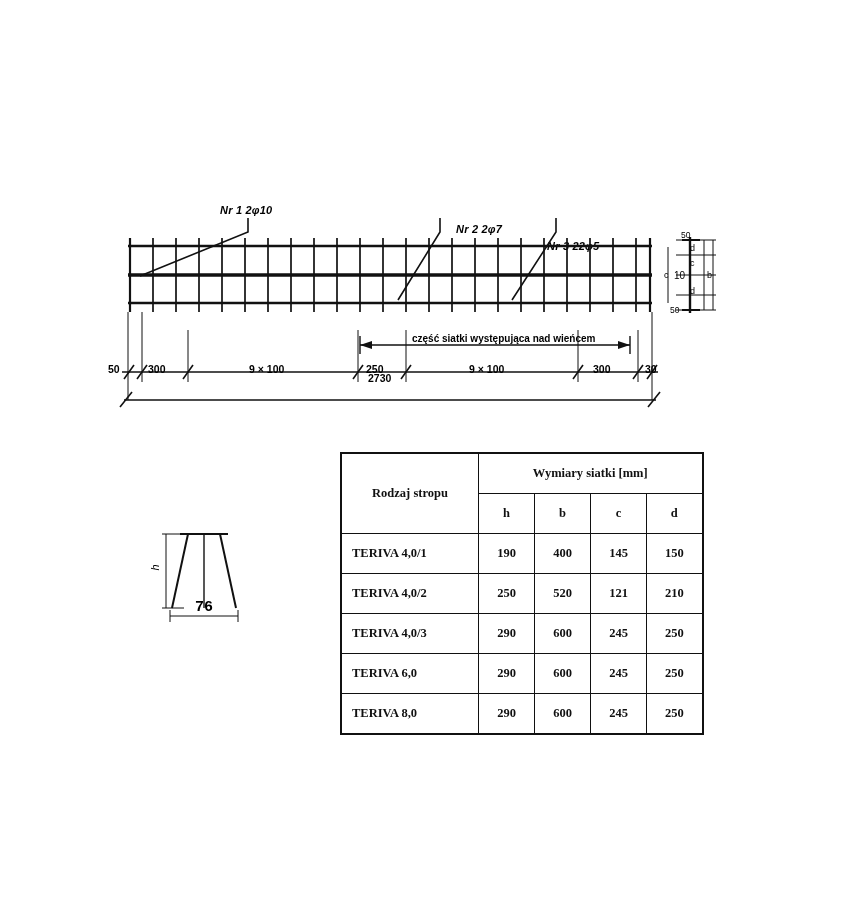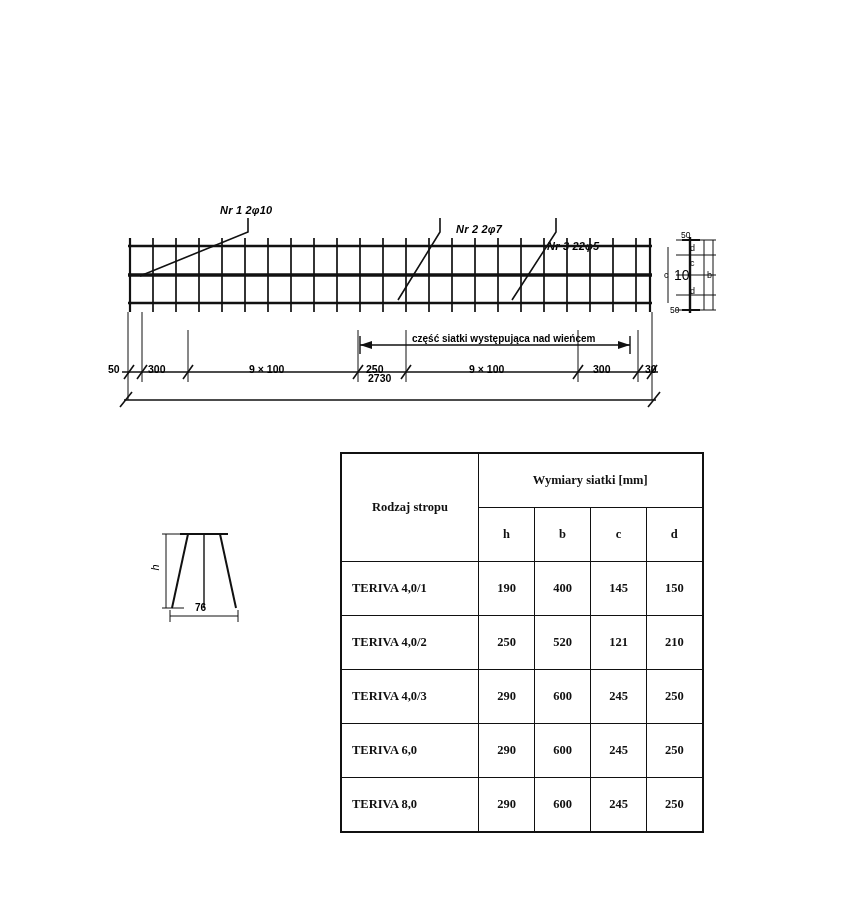--- a/index.html
+++ b/index.html
@@ -48,21 +48,21 @@
     position: absolute;
     left: 340px;
     top: 452px;
     border-collapse: collapse;
     font-family: "Liberation Serif", serif;
     font-size: 12.5px;
     background: #fff;
   }
   #dims-table th, #dims-table td {
     border: 1px solid #111;
-    padding: 19px 6px;
+    padding: 12px 6px;
     text-align: center;
     font-weight: bold;
     color: #111;
   }
   #dims-table thead th { font-weight: bold; }
   #dims-table td.rowhead {
     text-align: left;
     padding-left: 10px;
     width: 120px;
   }
@@ -206,21 +206,21 @@
     <div class="lbl dim-text" style="left:148px; top:364px;">300</div>
     <div class="lbl dim-text" style="left:249px; top:364px;">9 × 100</div>
     <div class="lbl dim-text" style="left:366px; top:364px;">250</div>
     <div class="lbl dim-text" style="left:469px; top:364px;">9 × 100</div>
     <div class="lbl dim-text" style="left:593px; top:364px;">300</div>
     <div class="lbl dim-text" style="left:645px; top:364px;">30</div>
     <div class="lbl dim-text" style="left:368px; top:373px;text-align:center;">2730</div>
 
     <div class="lbl" style="left:681px; top:230px; font-size:8.5px;">50</div>
     <div class="lbl" style="left:664px; top:270px; font-size:9px;">c</div>
-    <div class="lbl" style="left:674px; top:270px; font-size:14px;text-align:right;">10</div>
+    <div class="lbl" style="left:674px; top:270px; font-size:10px;text-align:right;">10</div>
     <div class="lbl" style="left:690px; top:258px; font-size:9px;">c</div>
     <div class="lbl" style="left:690px; top:286px; font-size:9px;">d</div>
     <div class="lbl" style="left:707px; top:270px; font-size:9px;">b</div>
     <div class="lbl" style="left:690px; top:243px; font-size:9px;">d</div>
     <div class="lbl" style="left:670px; top:305px; font-size:8.5px;">50</div>
   </div>
 
   <div id="section-figure">
     <svg width="160" height="120">
 
@@ -237,21 +237,21 @@
         <line x1="16" y1="18" x2="16" y2="92"></line>
       </g>
 
       <g stroke="#111" stroke-width="1">
         <line x1="20" y1="100" x2="88" y2="100"></line>
         <line x1="20" y1="94" x2="20" y2="106"></line>
         <line x1="88" y1="94" x2="88" y2="106"></line>
       </g>
     </svg>
     <div class="lbl" style="left:2px; top:46px; font-size:11px; font-style:italic; transform:rotate(-90deg);">h</div>
-    <div class="lbl lbl-b" style="left:45px; top:86px; font-size:10px;">76</div>
+    <div class="lbl lbl-b" style="left:45px; top:86px; font-size:15px;font-family:Liberation Mono, monospace;">76</div>
   </div>
 
   <table id="dims-table">
     <colgroup>
       <col class="c1">
         <col class="c2">
         <col class="c3">
         <col class="c4">
         <col class="c5">
     </colgroup>

